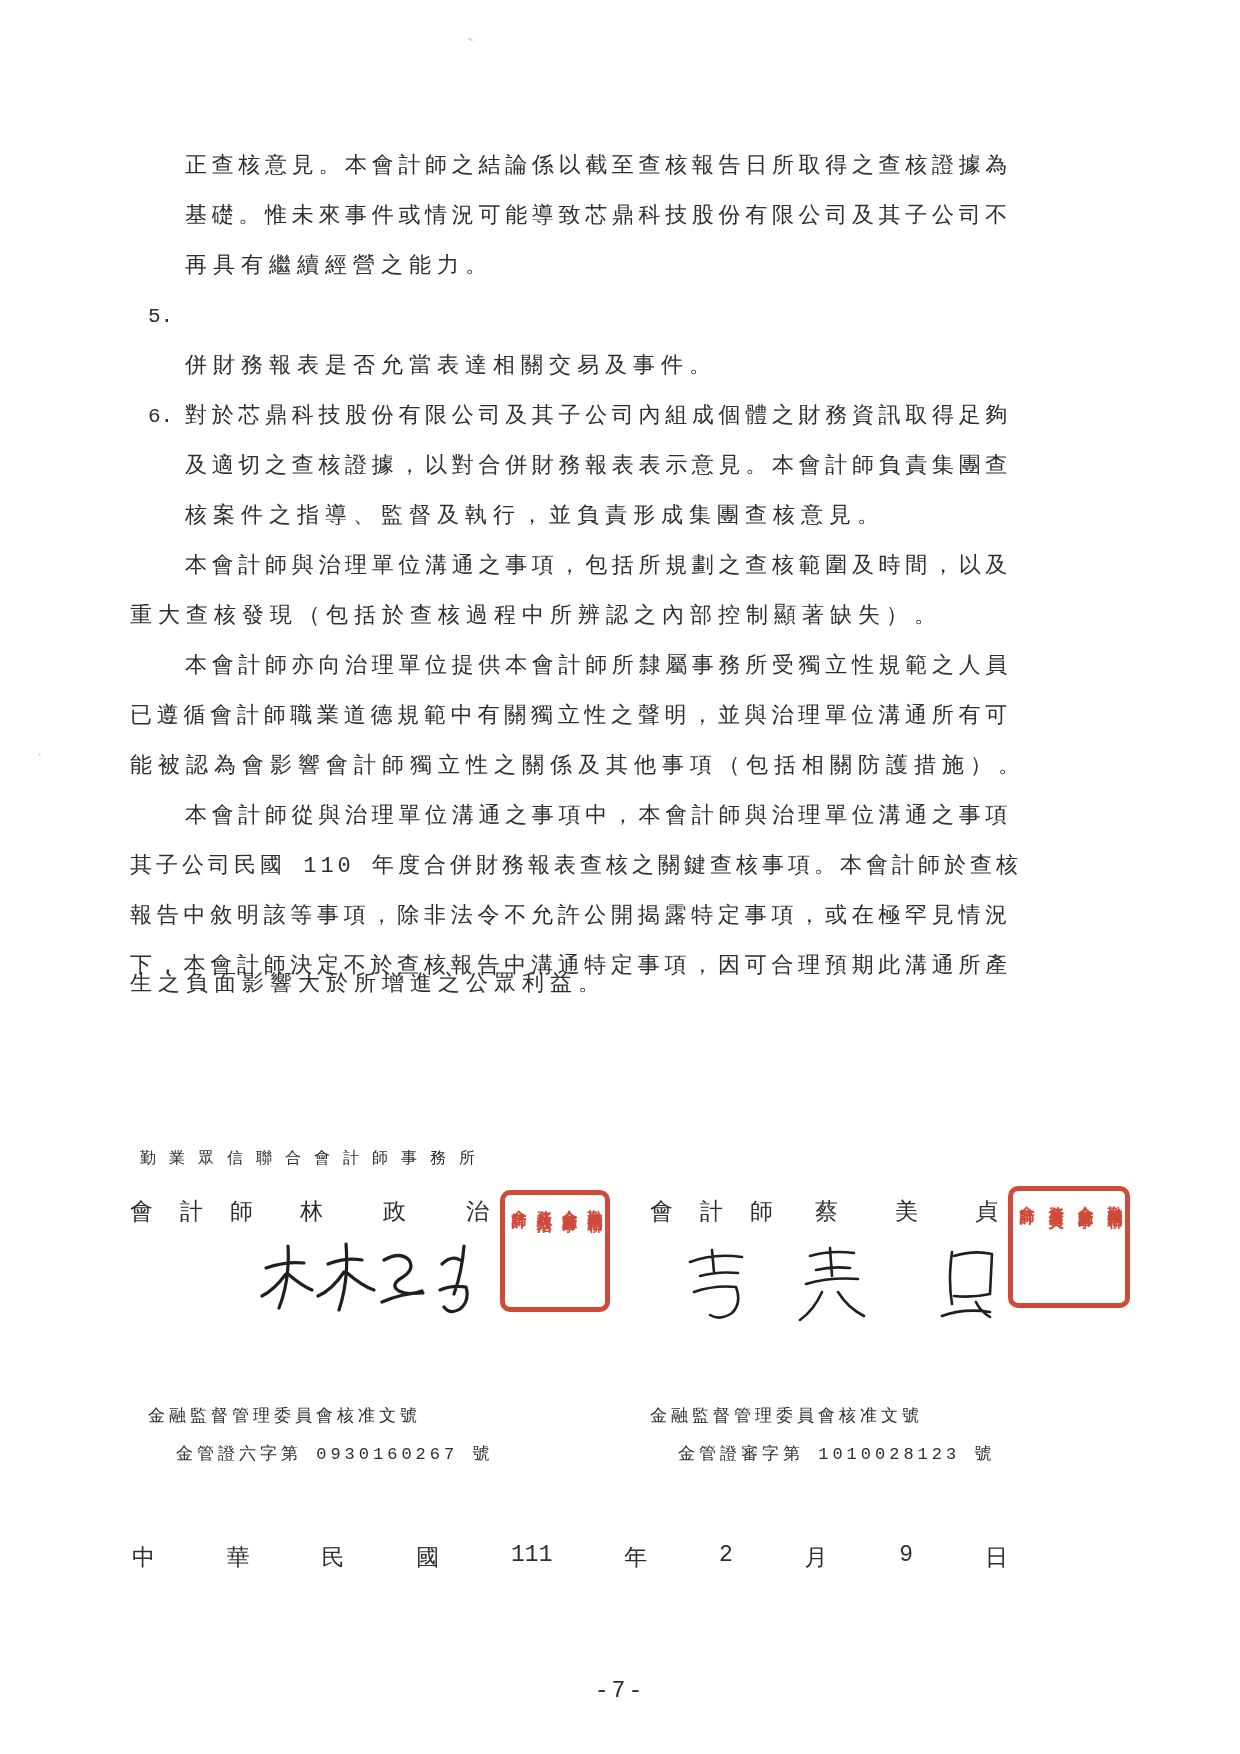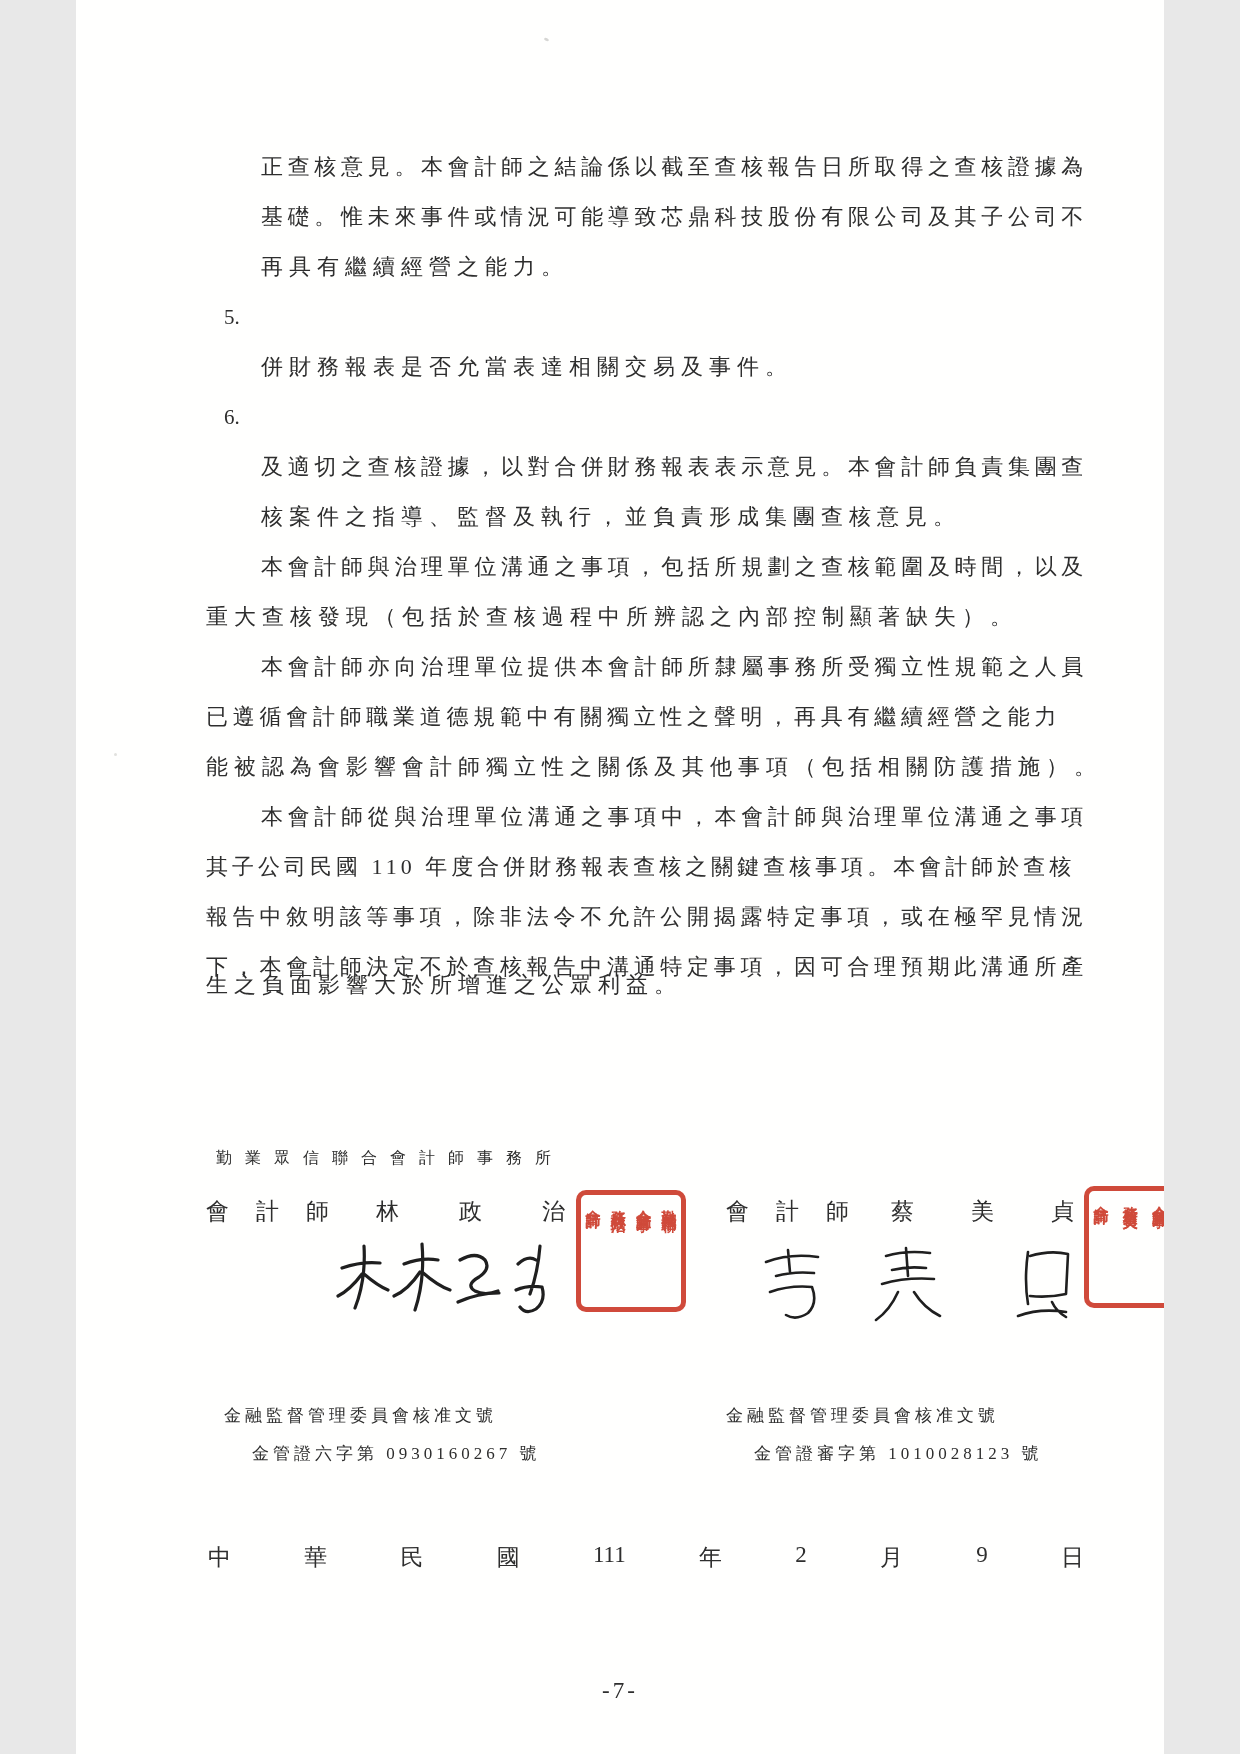--- a/index.html
+++ b/index.html
@@ -1,18 +1,18 @@
 <!DOCTYPE html>
 <html style="--ink: #2e2e2e; --seal-red: #cc3b2a;"><head>
 <meta charset="utf-8">
 <style>
   html,body{margin:0;padding:0;background:#e8e8e8;}
   .page{
-    position:relative;width:1088px;height:1754px;background:#fffffe;
-    margin:0 auto;font-family:Liberation Serif, serif;
+    position:relative;width:1240px;height:1754px;background:#fffffe;
+    margin:0 auto;font-family:Liberation Mono, monospace;
     color:var(--ink,#2e2e2e);overflow:hidden;
   }
   
   .bline{position:absolute;font-size:22px;white-space:nowrap;line-height:30px;}
   .lnum{position:absolute;left:-37px;letter-spacing:0;font-size:21px;}
   
   .firm-name{position:absolute;left:140px;top:1148px;font-size:16px;letter-spacing:13px;white-space:nowrap;}
   .acct-row{position:absolute;top:1196px;font-size:23px;white-space:nowrap;}
   .acct-left{left:130px;}
   .acct-right{left:650px;}
@@ -50,27 +50,27 @@
 <body>
 
 <div class="page">
 
   <div id="body-lines">
       <div class="bline" style="top: 152px; left: 185px; width: 827px;"><span style="letter-spacing: 4.67742px;">正查核意見。本會計師之結論係以截至查核報告日所取得之查核證據為</span></div>
       <div class="bline" style="top: 202px; left: 185px; width: 827px;"><span style="letter-spacing: 4.67742px;">基礎。惟未來事件或情況可能導致芯鼎科技股份有限公司及其子公司不</span></div>
       <div class="bline" style="top: 252px; left: 185px; width: 827px;"><span style="letter-spacing: 6px;">再具有繼續經營之能力。</span></div>
       <div class="bline" style="top: 302px; left: 185px; width: 827px;"><span class="lnum">5.</span></div>
       <div class="bline" style="top: 352px; left: 185px; width: 827px;"><span style="letter-spacing: 6px;">併財務報表是否允當表達相關交易及事件。</span></div>
-      <div class="bline" style="top: 402px; left: 185px; width: 827px;"><span class="lnum">6.</span></div>
+      <div class="bline" style="top: 402px; left: 185px; width: 827px;"><span class="lnum">6.</span><span style="letter-spacing: 4.67742px;">對於芯鼎科技股份有限公司及其子公司內組成個體之財務資訊取得足夠</span></div>
       <div class="bline" style="top: 452px; left: 185px; width: 827px;"><span style="letter-spacing: 4.67742px;">及適切之查核證據，以對合併財務報表表示意見。本會計師負責集團查</span></div>
       <div class="bline" style="top: 502px; left: 185px; width: 827px;"><span style="letter-spacing: 6px;">核案件之指導、監督及執行，並負責形成集團查核意見。</span></div>
       <div class="bline" style="top: 552px; left: 185px; width: 827px;"><span style="letter-spacing: 4.67742px;">本會計師與治理單位溝通之事項，包括所規劃之查核範圍及時間，以及</span></div>
       <div class="bline" style="top: 602px; left: 130px; width: 882px;"><span style="letter-spacing: 6px;">重大查核發現（包括於查核過程中所辨認之內部控制顯著缺失）。</span></div>
       <div class="bline" style="top: 652px; left: 185px; width: 827px;"><span style="letter-spacing: 4.67742px;">本會計師亦向治理單位提供本會計師所隸屬事務所受獨立性規範之人員</span></div>
-      <div class="bline" style="top: 702px; left: 130px; width: 882px;"><span style="letter-spacing: 4.72727px;">已遵循會計師職業道德規範中有關獨立性之聲明，再具有繼續經營之能力</span></div>
+      <div class="bline" style="top: 702px; left: 130px; width: 882px;"><span style="letter-spacing: 4.72727px;">已遵循會計師職業道德規範中有關獨立性之聲明，並與治理單位溝通所有可</span></div>
       <div class="bline" style="top: 752px; left: 130px; width: 882px;"><span style="letter-spacing: 6px;">能被認為會影響會計師獨立性之關係及其他事項（包括相關防護措施）。</span></div>
       <div class="bline" style="top: 802px; left: 185px; width: 827px;"><span style="letter-spacing: 4.67742px;">本會計師從與治理單位溝通之事項中，本會計師與治理單位溝通之事項</span></div>
       <div class="bline" style="top: 852px; left: 130px; width: 882px;"><span style="letter-spacing: 4.00043px;">其子公司民國 110 年度合併財務報表查核之關鍵查核事項。本會計師於查核</span></div>
       <div class="bline" style="top: 902px; left: 130px; width: 882px;"><span style="letter-spacing: 4.72727px;">報告中敘明該等事項，除非法令不允許公開揭露特定事項，或在極罕見情況</span></div>
       <div class="bline" style="top: 952px; left: 130px; width: 882px;"><span style="letter-spacing: 4.72727px;">下，本會計師決定不於查核報告中溝通特定事項，因可合理預期此溝通所產</span></div>
       <div class="bline" style="top: 970px; left: 130px; width: 882px;"><span style="letter-spacing: 6px;">生之負面影響大於所增進之公眾利益。</span></div>
     </div>
 
   <div class="firm-name">勤業眾信聯合會計師事務所</div>
 

